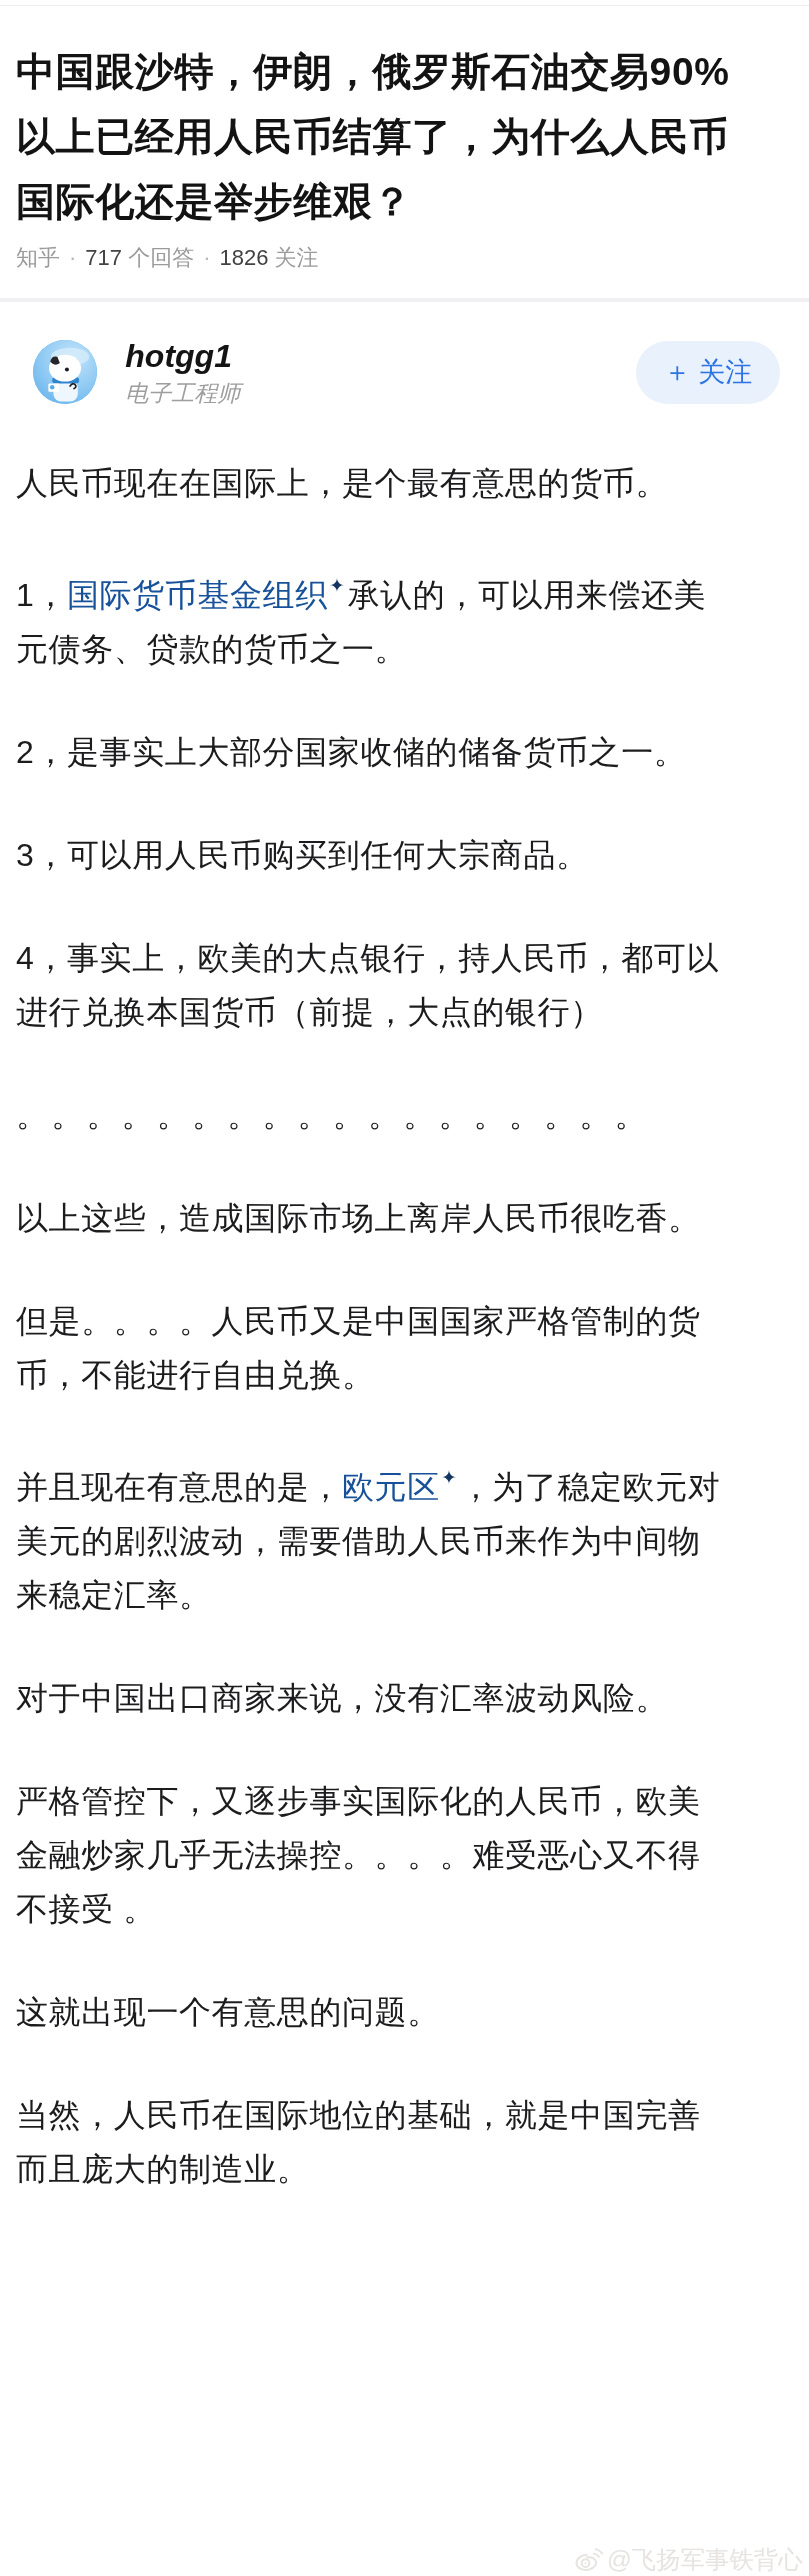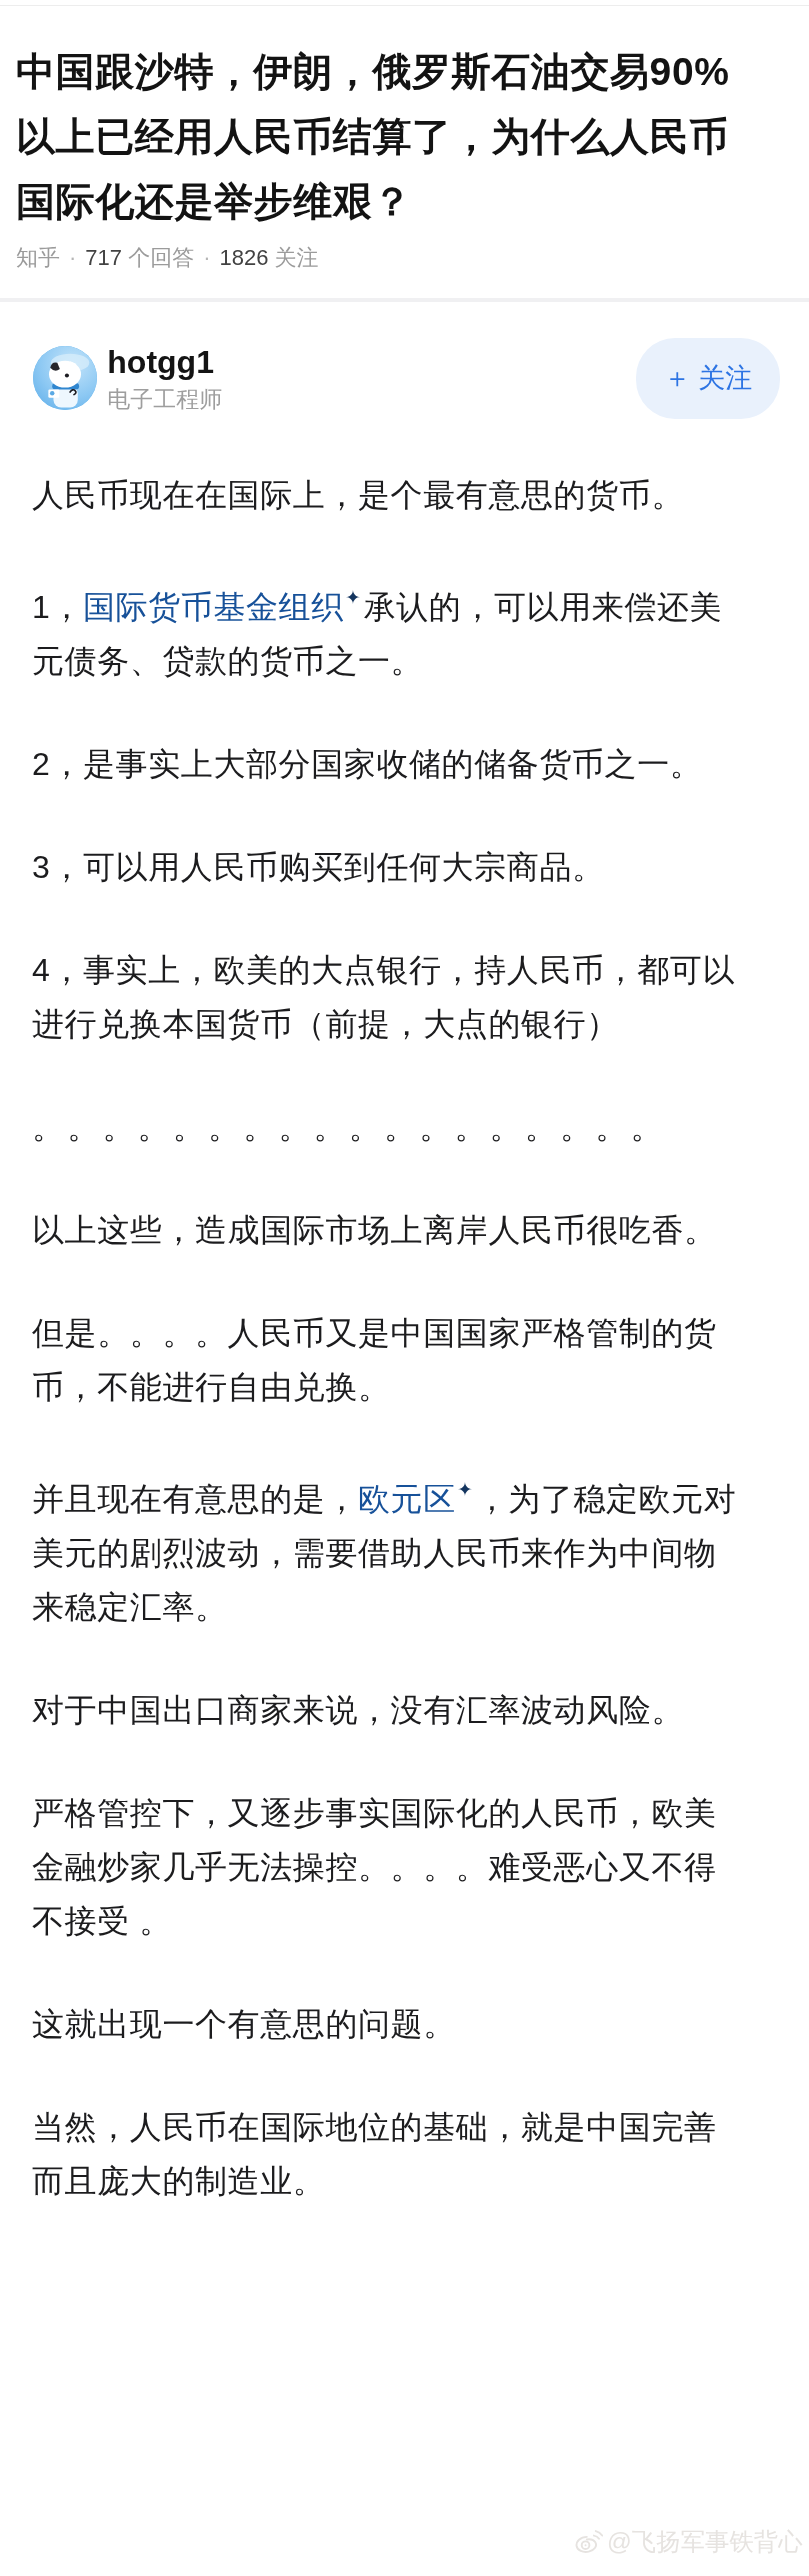--- a/index.html
+++ b/index.html
@@ -18,44 +18,44 @@
   }
   .q-meta{margin-top:10px;font-size:22px;color:var(--meta_gray);line-height:28px;}
   .q-meta .num{color:#424242;}
   .q-meta .dot{margin:0 9px;color:#b5b5b5;}
   .divider{height:3.9px;background:var(--divider);}
   
   .answer{padding:0 16px;}
   .author-row{display:flex;align-items:center;margin:36px 0 0 17.3px;}
   .avatar{width:64px;height:64px;border-radius:50%;overflow:hidden;flex:0 0 auto;background:var(--avatar_blue);cursor:pointer;}
   .avatar svg{display:block;width:100%;height:100%;}
-  .author-info{margin-left:10px;flex:1;min-width:0;}
+  .author-info{margin-left:28px;flex:1;min-width:0;font-style:italic;}
   .author-name{font-size:32px;font-weight:700;color:#141414;line-height:37px;cursor:pointer;}
   .author-headline{font-size:23px;color:#9e9e9e;line-height:27px;margin-top:5.1px;}
   .follow-btn{
-    width:144px;height:81px;border:none;border-radius:39px;
+    width:144px;height:63px;border:none;border-radius:39px;
     background:var(--follow_bg);color:var(--follow_text);
     font-size:27px;font-family:inherit;
     display:flex;align-items:center;justify-content:center;
     margin-right:13px;flex:0 0 auto;cursor:pointer;
   }
   .body{margin-top:49px;}
   .para{
-    margin:0 16px 49px;font-size:32px;line-height:54px;color:var(--body_text);
+    margin:0 0 49px;font-size:32px;line-height:54px;color:var(--body_text);
     letter-spacing:0.6px;white-space:pre-line;word-break:keep-all;
   }
   .para.dots{letter-spacing:3.2px;}
   .entity-link{color:var(--link);cursor:pointer;}
   .sparkle{
     display:inline-block;font-size:19px;color:#14355f;
     vertical-align:14px;margin:0 2.6px 0 1.3px;letter-spacing:0;
   }
   
   .watermark{
-    position:absolute;right:6.4px;bottom:20px;
+    position:absolute;right:6.4px;bottom:2px;
     display:flex;align-items:center;gap:3.9px;
     color:var(--watermark);font-size:24.4px;line-height:28px;
   }
   .watermark svg{display:block;}
 </style>
 </head>
 <body>
 
 <div class="top-line"></div>
 

